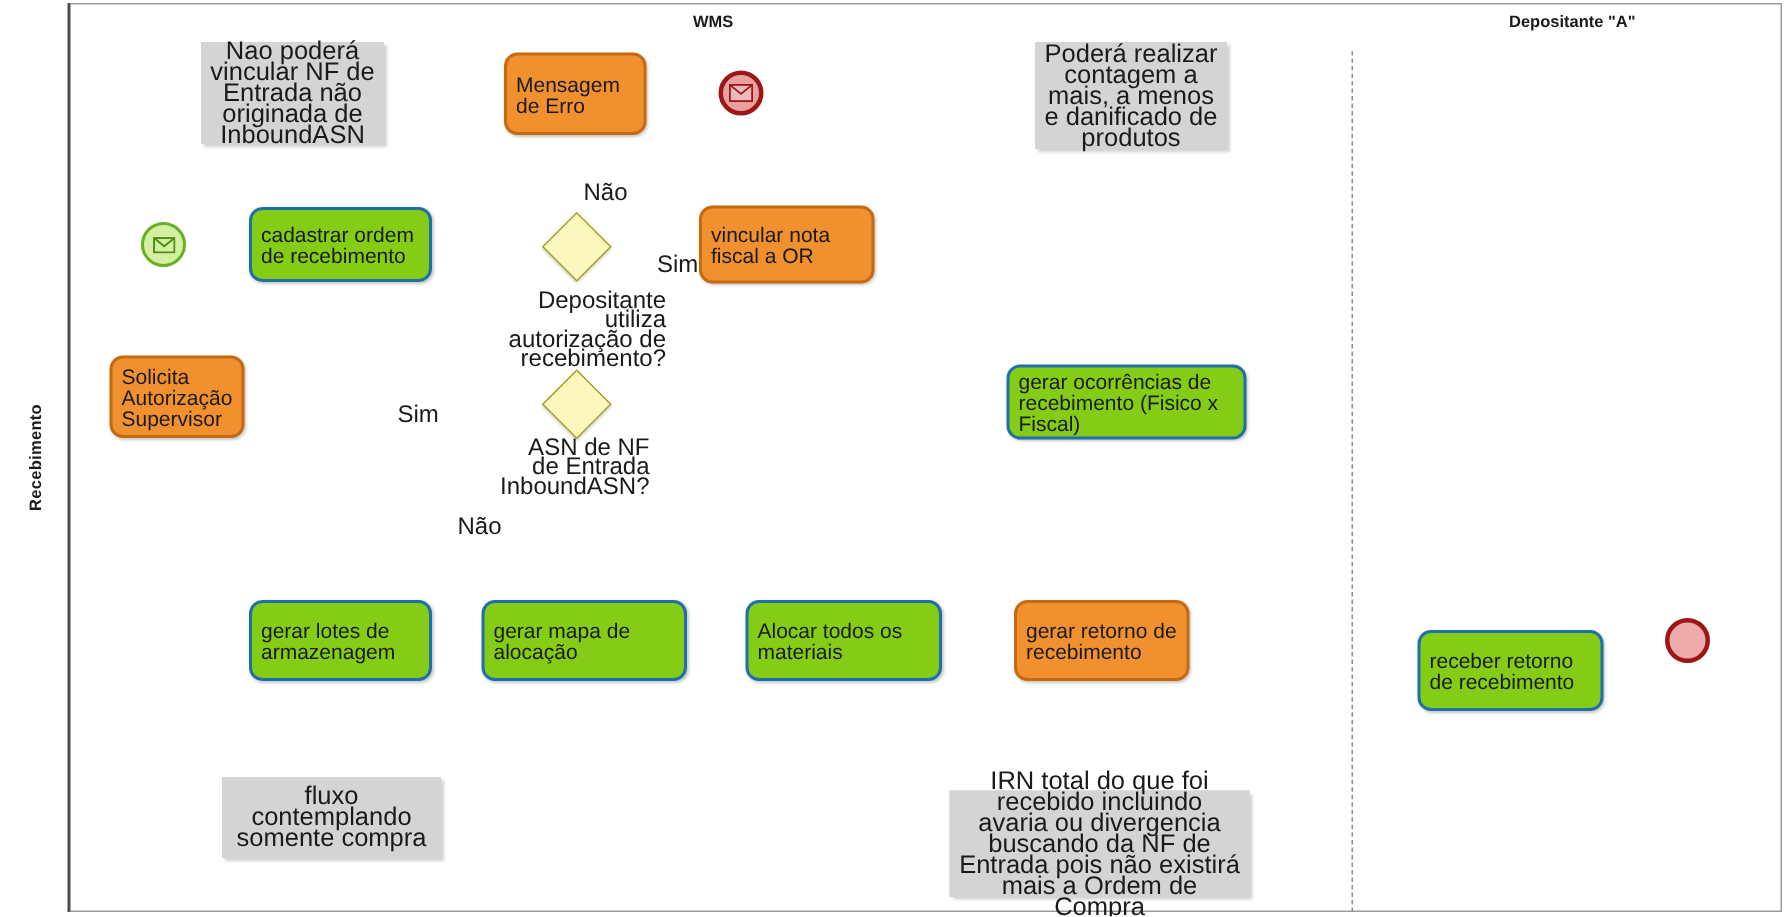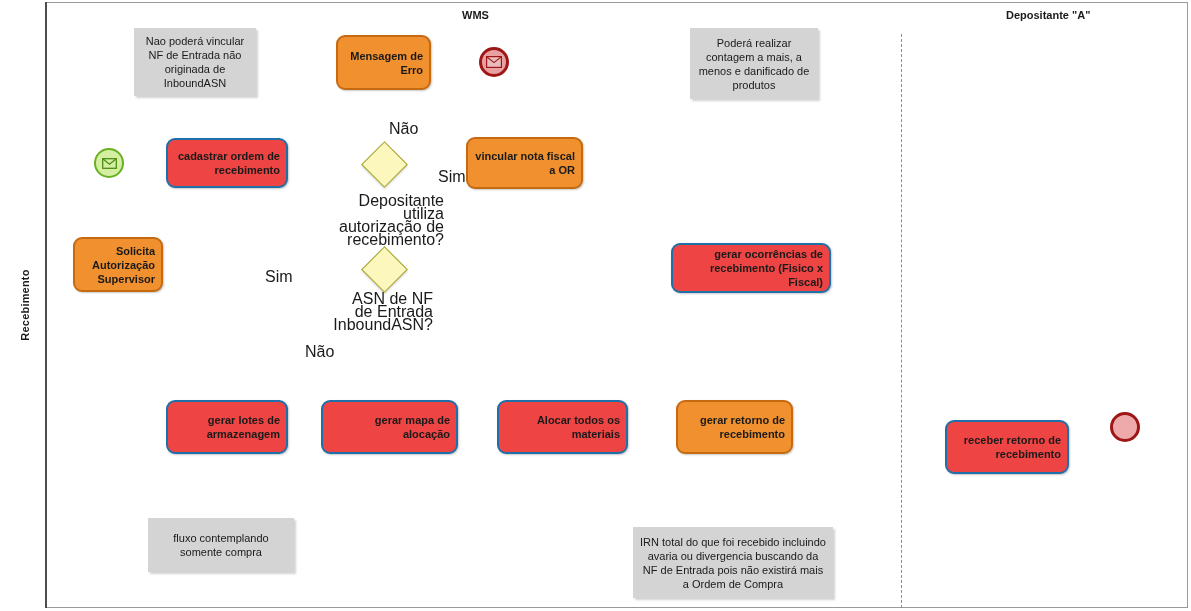--- a/index.html
+++ b/index.html
@@ -44,44 +44,43 @@
     position:absolute;
     border-left:1px dashed #8c8c8c;
     width:0;
   }
   
   .task{
     position:absolute;
     box-sizing:border-box;
     border-radius:9px;
     display:flex;align-items:center;justify-content:center;
-    text-align:right;
-    font-size:11px;line-height:14px;
+    text-align:left;
+    font-size:14px;line-height:14px;
     color:#1a1a1a;
     padding:2px 6px;
     box-shadow:1px 1px 2px rgba(0,0,0,.22);
-    font-weight:bold;
   }
   .task.blue{
-    background:#ef4444;
+    background:#84cc16;
     border:2px solid #1f6fa8;
   }
   .task.orange{
     background:#f0902f;
     border:2px solid #c66a10;
     color:#1a1a1a;
   }
   .annotation{
     position:absolute;
     box-sizing:border-box;
     background:#d4d4d4;
     border:1px solid #d4d4d4;
     display:flex;align-items:center;justify-content:center;
     text-align:center;
-    font-size:11px;line-height:14px;color:#1a1a1a;
+    font-size:17px;line-height:14px;color:#1a1a1a;
     padding:3px 5px;
     box-shadow:2px 2px 2px rgba(0,0,0,.18);
   }
   .gateway{
     position:absolute;width:44px;height:44px;
   }
   .gateway .diamond{
     position:absolute;left:50%;top:50%;
     width:31px;height:31px;
     margin-left:-15.5px;margin-top:-15.5px;

